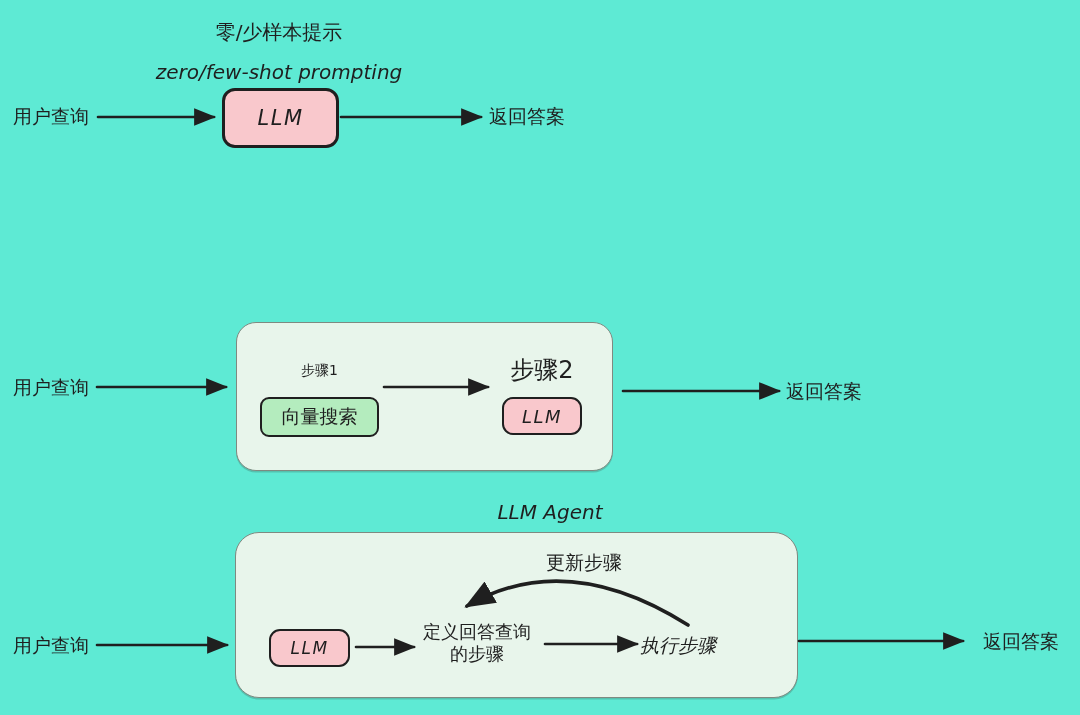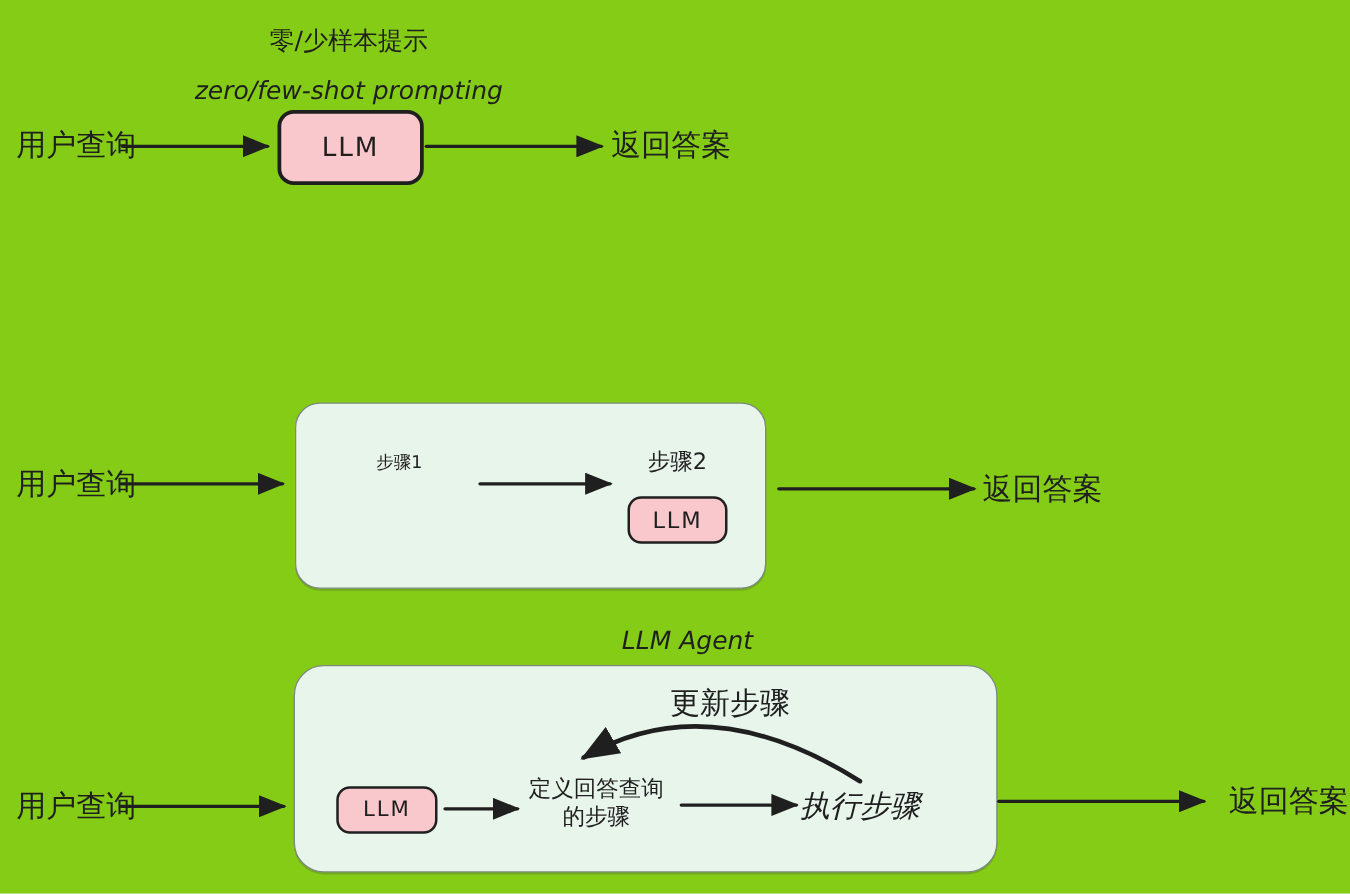--- a/index.html
+++ b/index.html
@@ -1,30 +1,30 @@
 <!DOCTYPE html>
 <html style="--ink: #1f1f1f; --llm-fill: #f9c8cc; --vec-fill: #b4ecbe; --panel-fill: #e8f5eb; --panel-border: #7e8a81;"><head>
 <meta charset="utf-8">
 <style>
   html, body { margin:0; padding:0; background:#ffffff; }
   .canvas {
     position:relative; width:1080px; height:715px; overflow:hidden;
-    background:#84cc16; color:var(--ink, #1f1f1f);
+    background:#5eead4; color:var(--ink, #1f1f1f);
     font-family:"DejaVu Sans", "Liberation Sans", sans-serif;
   }
-  .label { position:absolute; font-size:24px; line-height:22px; white-space:nowrap; color:var(--ink,#1f1f1f); }
+  .label { position:absolute; font-size:19px; line-height:22px; white-space:nowrap; color:var(--ink,#1f1f1f); }
   .center { text-align:center; white-space:normal; }
   .title-en { font-style:italic;margin-top:12px; }
   .node {
     position:absolute; display:flex; align-items:center; justify-content:center;
     border:3px solid var(--ink,#1f1f1f); border-radius:13px; box-sizing:border-box;
   }
   .llm-node {
     background:var(--llm-fill,#f9c8cc);
-    font-size:21px; letter-spacing:1.5px;
+    font-style:italic; font-size:21px; letter-spacing:1.5px;
   }
   .vec-node {
     background:var(--vec-fill,#b4ecbe);
     border-width:2.5px; border-radius:9px; font-size:19px;
   }
   .panel {
     position:absolute; box-sizing:border-box;
     background:var(--panel-fill,#e8f5eb);
     border:1.6px solid var(--panel-border,#7e8a81);
     border-radius:20px;
@@ -76,22 +76,25 @@
   <div class="node llm-node" style="left:222px; top:88px; width:117px; height:60px;">
     <span>LLM</span>
   </div>
 
   <div class="label" style="left:489px; top:105px;">返回答案</div>
 
 
   <div class="label" style="left:13px; top:376px;">用户查询</div>
 
   <div class="label center" style="left:260px; top:359px; width:119px; font-size:14px;">步骤1</div>
+  <div class="node vec-node" style="left:260px; top:397px; width:119px; height:40px;">
+    <span>向量搜索</span>
+  </div>
 
-  <div class="label center" style="left:502px; top:359px; width:80px; font-size:18px;">步骤2</div>
+  <div class="label center" style="left:502px; top:359px; width:80px; font-size:24px;">步骤2</div>
   <div class="node llm-node" style="left:502px; top:397px; width:80px; height:38px; font-size:18px; border-width:2.5px; border-radius:11px;">
     <span>LLM</span>
   </div>
 
   <div class="label" style="left:786px; top:380px;">返回答案</div>
 
   <div class="label center title-en" style="left:450px; top:489px; width:200px; font-size:20px;">LLM Agent</div>
 
   <div class="label" style="left:13px; top:634px;">用户查询</div>
 

